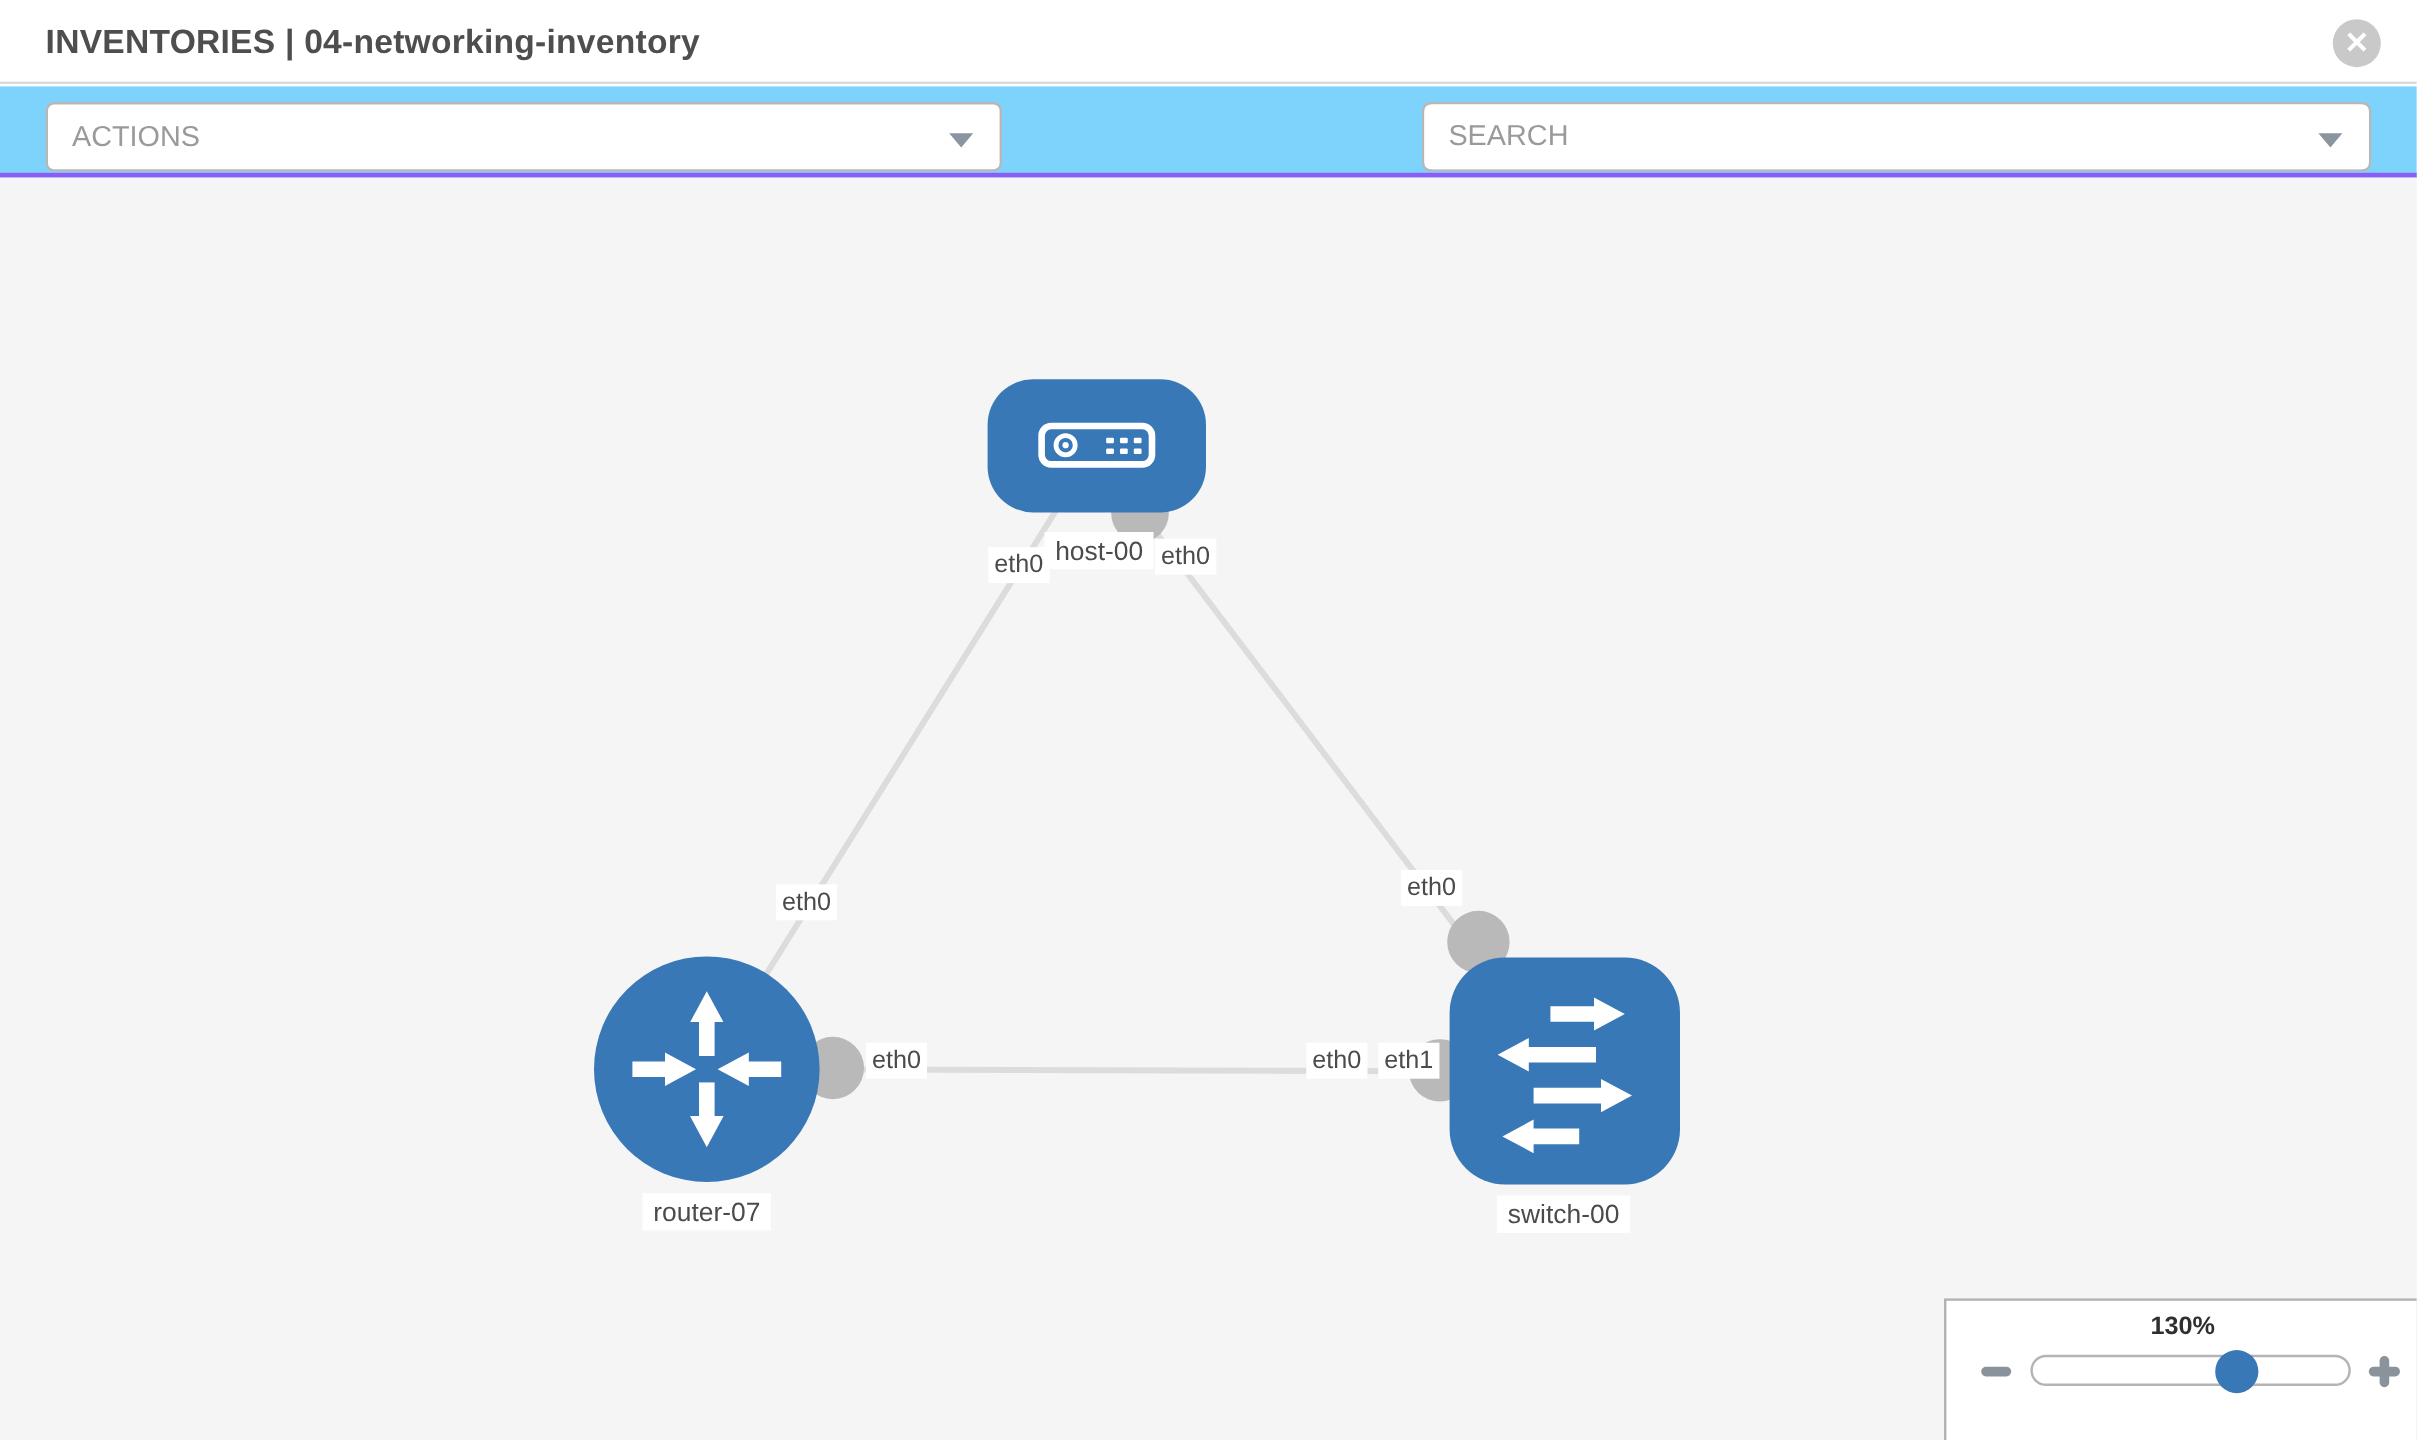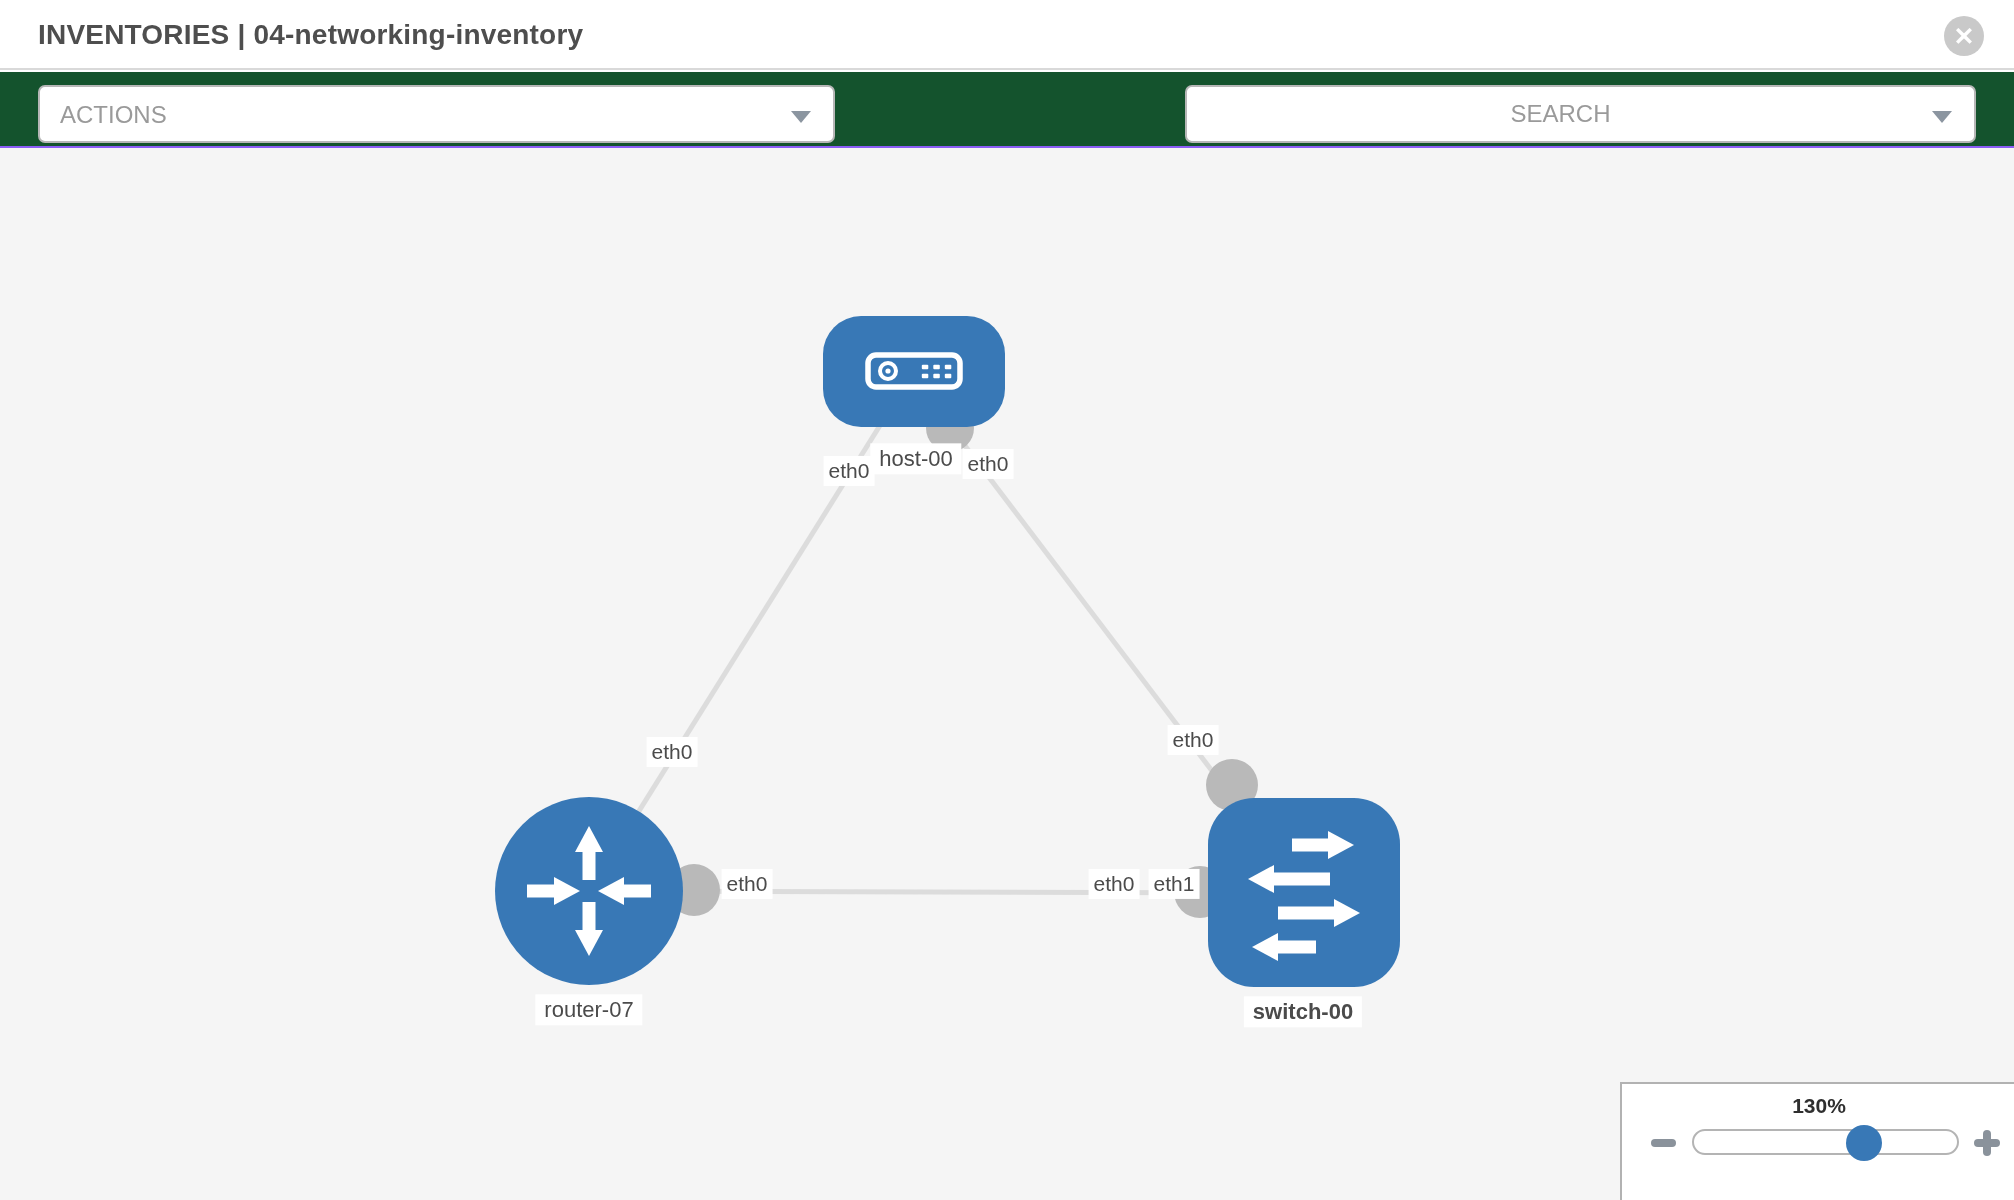--- a/index.html
+++ b/index.html
@@ -10,33 +10,33 @@
   
   .hdr { position:absolute; left:0; top:0; width:2014px; height:70px; background:#fff;
          border-bottom:2px solid #d9d9d9; }
   .hdr-title { position:absolute; left:38px; top:19px; font-size:28px; font-weight:700;
                color:#4e4e4e; letter-spacing:0.2px; }
   .close-btn { position:absolute; left:1944px; top:16px; width:40px; height:40px;
                border-radius:50%; background:#c9c9c9; color:#fff; text-align:center;
                line-height:40px; font-size:25px; font-weight:900; cursor:pointer; }
 
   
-  .tbar { position:absolute; left:0; top:72px; width:2014px; height:76px; background:#14532d;
-          border-bottom:2px solid #8b5cf6;padding-left:13px; }
+  .tbar { position:absolute; left:0; top:72px; width:2014px; height:76px; background:#7dd3fc;
+          border-bottom:4px solid #8b5cf6;padding-left:13px; }
   .combo { position:absolute; top:13px; height:58px; background:#fff; border:2px solid #b7b7b7;
            border-radius:7px; font-size:24px; color:#9a9a9a; cursor:pointer; }
   .combo .combo-text { position:absolute; left:20px; top:14px; }
   .caret { position:absolute; right:22px; top:24px; width:0; height:0;
            border-left:10px solid transparent; border-right:10px solid transparent;
            border-top:12px solid #8b95a0; }
   #actions-combo { left:38px; width:797px; }
   #search-combo  { left:1185px; width:791px; }
   #search-input { position:absolute; left:0; top:0; width:100%; height:100%; border:none;
                   outline:none; border-radius:7px; font-size:24px; color:#666;
-                  padding:0 60px 0 20px; font-family:"Liberation Sans", sans-serif;text-align:center; }
+                  padding:0 60px 0 20px; font-family:"Liberation Sans", sans-serif; }
   #search-input::placeholder { color:#9a9a9a; opacity:1; }
   .tool-icon { position:absolute; top:94px; cursor:pointer; }
   #wrench-wrap { left:1042px; }
   #key-wrap { left:1112px; }
 
   
   .canvas { position:absolute; left:0; top:148px; width:2014px; height:1052px;
             background:#f5f5f5; overflow:hidden; }
   .canvas svg { position:absolute; left:0; top:0; }
 
@@ -163,21 +163,21 @@
     <div class="chip iface" style="left:849px; top:323px;">eth0</div>
     <div class="chip iface" style="left:988px; top:316px;">eth0</div>
     <div class="chip iface" style="left:672px; top:604px;">eth0</div>
     <div class="chip iface" style="left:1193px; top:592px;">eth0</div>
     <div class="chip iface" style="left:747px; top:736px;">eth0</div>
     <div class="chip iface back" style="left:1114px; top:736px;">eth0</div>
     <div class="chip iface front" style="left:1148px; top:736px;">eth1</div>
 
     <div class="chip node-label" style="left:916px; top:311px;">host-00</div>
     <div class="chip node-label" style="left:589px; top:862px;">router-07</div>
-    <div class="chip node-label" style="left:1303px; top:864px;font-weight:bold;">switch-00</div>
+    <div class="chip node-label" style="left:1303px; top:864px;">switch-00</div>
 
     <div class="zoom-panel">
       <div class="zoom-level">130%</div>
       <div class="bar zoom-minus"></div>
       <div class="zoom-track"></div>
       <div class="zoom-thumb"></div>
       <div class="zoom-plus-hit"></div>
       <div class="bar zoom-plus-h"></div>
       <div class="bar zoom-plus-v"></div>
     </div>

